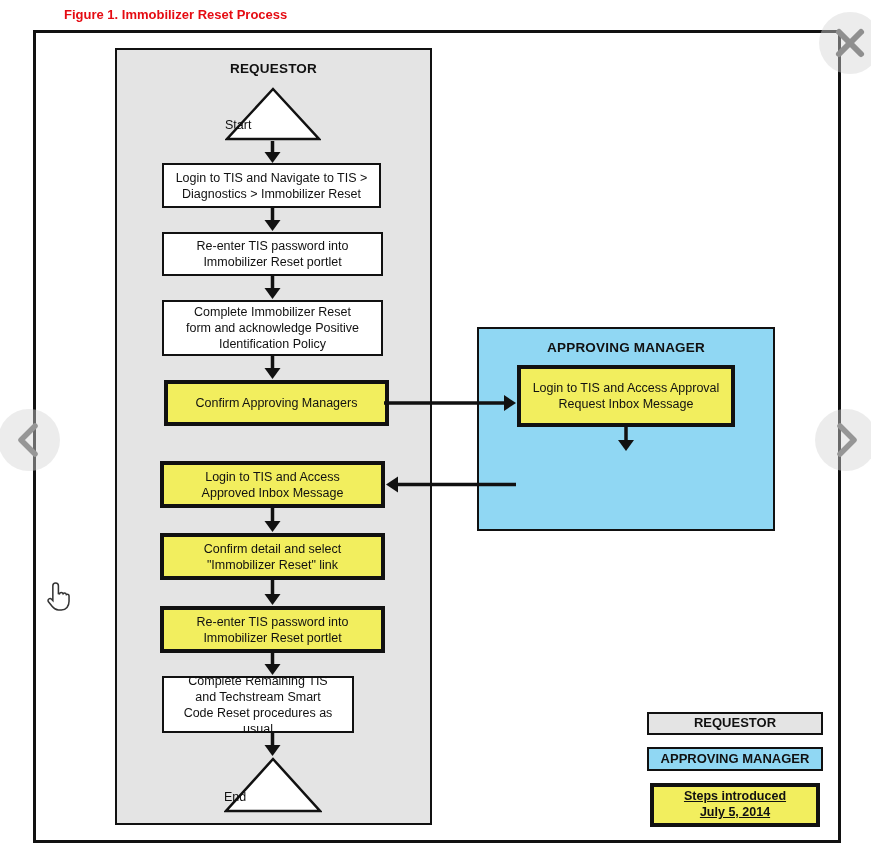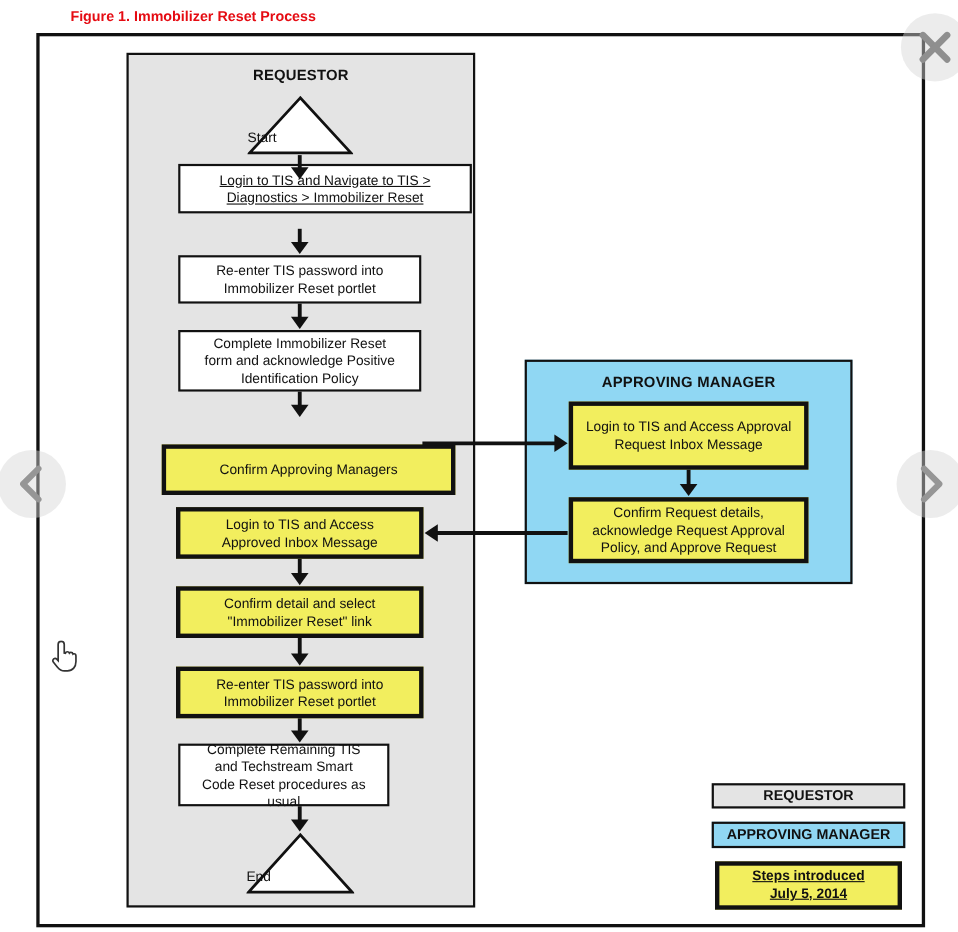--- a/index.html
+++ b/index.html
@@ -72,46 +72,45 @@
     <div class="lane-header">APPROVING MANAGER</div>
   </div>
 
   <div class="terminator" style="left:225px; top:87px; width:96px; height:54px;">
     <svg width="96" height="54">
       <polygon points="48,2 2,52 94,52" fill="#ffffff" stroke="#111" stroke-width="2.5"></polygon>
     </svg>
     <span class="t-label" style="top:31px;">Start</span>
   </div>
 
-  <div class="step white pad-sm" style="left:162px; top:149px; width:267px; height:45px;text-decoration:underline;">Login to TIS and Navigate to TIS &gt; Diagnostics &gt; Immobilizer Reset</div>
+  <div class="step white pad-sm" style="left:162px; top:163px; width:219px; height:45px;">Login to TIS and Navigate to TIS &gt; Diagnostics &gt; Immobilizer Reset</div>
 
   <div class="step white pad-md" style="left:162px; top:232px; width:221px; height:44px;">Re-enter TIS password into Immobilizer Reset portlet</div>
 
   <div class="step white pad-md" style="left:162px; top:300px; width:221px; height:56px;">Complete Immobilizer Reset form and acknowledge Positive Identification Policy</div>
 
-  <div class="step yellow pad-sm" style="left:147px; top:380px; width:267px; height:46px;margin-top:24px;">Confirm Approving Managers</div>
+  <div class="step yellow pad-sm" style="left:164px; top:380px; width:225px; height:46px;">Confirm Approving Managers</div>
 
   <div class="step yellow pad-lg" style="left:160px; top:461px; width:225px; height:47px;">Login to TIS and Access Approved Inbox Message</div>
 
   <div class="step yellow pad-lg" style="left:160px; top:533px; width:225px; height:47px;">Confirm detail and select "Immobilizer Reset" link</div>
 
   <div class="step yellow pad-lg" style="left:160px; top:606px; width:225px; height:47px;">Re-enter TIS password into Immobilizer Reset portlet</div>
 
   <div class="step white pad-md" style="left:162px; top:676px; width:192px; height:57px;">Complete Remaining TIS and Techstream Smart Code Reset procedures as usual</div>
 
   <div class="terminator" style="left:224px; top:757px; width:98px; height:56px;">
     <svg width="98" height="56">
       <polygon points="49,2 2,54 96,54" fill="#ffffff" stroke="#111" stroke-width="2.5"></polygon>
     </svg>
     <span class="t-label" style="top:33px;">End</span>
   </div>
 
   <div class="step yellow pad-sm" style="left:517px; top:365px; width:218px; height:62px;">Login to TIS and Access Approval Request Inbox Message</div>
 
-  <div class="step yellow pad-sm" style="left:517px; top:452px; width:218px; height:60px;">Confirm Request details, acknowledge Request Approval Policy, and Approve Request</div>
 
   <svg class="connectors" width="871" height="847">
 
     <g stroke="#111" stroke-width="3.5" fill="#111">
       <line x1="272.5" y1="141" x2="272.5" y2="153"></line>
         <polygon points="264.5,152 280.5,152 272.5,163" stroke="none"></polygon>
       <line x1="272.5" y1="208" x2="272.5" y2="221"></line>
         <polygon points="264.5,220 280.5,220 272.5,231" stroke="none"></polygon>
       <line x1="272.5" y1="276" x2="272.5" y2="289"></line>
         <polygon points="264.5,288 280.5,288 272.5,299" stroke="none"></polygon>

